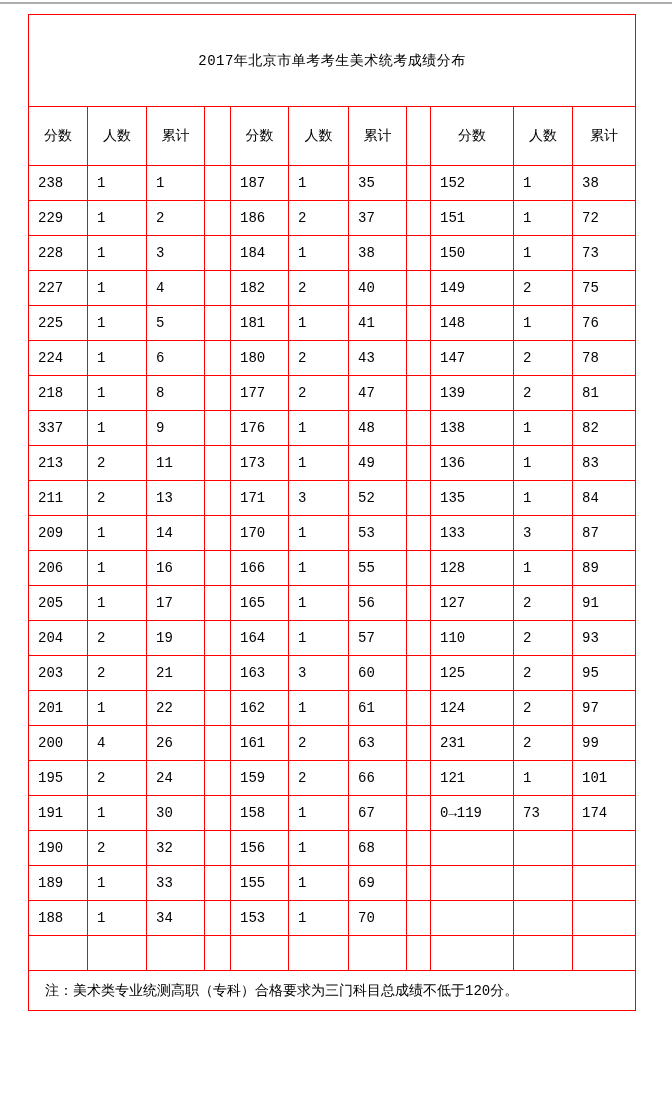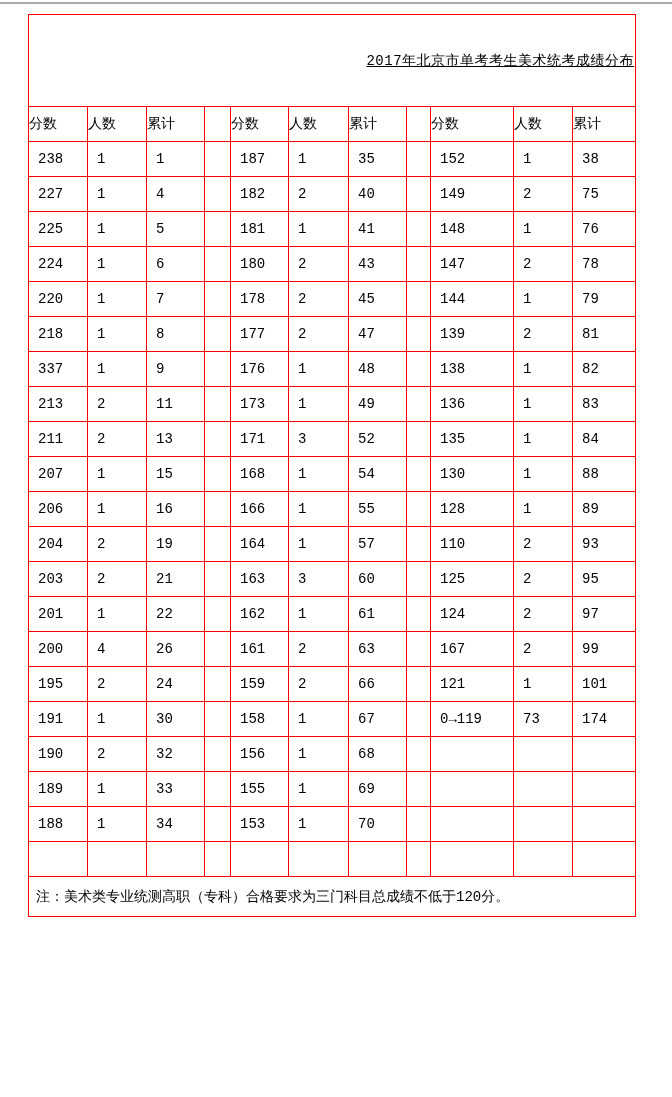--- a/index.html
+++ b/index.html
@@ -30,40 +30,39 @@
   table.score-table th {
     border: 1px solid var(--border-color, #ff0000);
     font-weight: normal;
     font-size: 14px;
     overflow: hidden;
     white-space: nowrap;
     vertical-align: middle;
   }
   .title-cell {
     height: 89px;
-    text-align: right;
+    text-align: center;
     letter-spacing: 0.5px;
-    text-decoration: underline;
   }
   .hdr-cell {
     height: 34px;
-    text-align: left;
-    padding: 0;
+    text-align: center;
+    padding: 12px;
   }
   tbody.data-rows td {
     height: 34px;
     padding: 0 0 0 9px;
     text-align: left;
   }
   tbody.data-rows td.sep-cell {
     padding: 0;
   }
   .note-cell {
     height: 37px;
-    padding-left: 7px;
+    padding-left: 16px;
     text-align: left;
   }
 </style>
 </head>
 <body style="background: rgb(255, 255, 255);">
 
 <div class="top-rule"></div>
 
 <table class="score-table">
   <colgroup>
@@ -106,20 +105,46 @@
         <td class="sep-cell"></td>
         <td>187</td>
         <td>1</td>
         <td>35</td>
         <td class="sep-cell"></td>
         <td>152</td>
         <td>1</td>
         <td>38</td>
       </tr>
       <tr>
+        <td>229</td>
+        <td>1</td>
+        <td>2</td>
+        <td class="sep-cell"></td>
+        <td>186</td>
+        <td>2</td>
+        <td>37</td>
+        <td class="sep-cell"></td>
+        <td>151</td>
+        <td>1</td>
+        <td>72</td>
+      </tr>
+      <tr>
+        <td>228</td>
+        <td>1</td>
+        <td>3</td>
+        <td class="sep-cell"></td>
+        <td>184</td>
+        <td>1</td>
+        <td>38</td>
+        <td class="sep-cell"></td>
+        <td>150</td>
+        <td>1</td>
+        <td>73</td>
+      </tr>
+      <tr>
         <td>227</td>
         <td>1</td>
         <td>4</td>
         <td class="sep-cell"></td>
         <td>182</td>
         <td>2</td>
         <td>40</td>
         <td class="sep-cell"></td>
         <td>149</td>
         <td>2</td>
@@ -143,33 +168,20 @@
         <td>1</td>
         <td>6</td>
         <td class="sep-cell"></td>
         <td>180</td>
         <td>2</td>
         <td>43</td>
         <td class="sep-cell"></td>
         <td>147</td>
         <td>2</td>
         <td>78</td>
-      </tr>
-      <tr>
-        <td>220</td>
-        <td>1</td>
-        <td>7</td>
-        <td class="sep-cell"></td>
-        <td>178</td>
-        <td>2</td>
-        <td>45</td>
-        <td class="sep-cell"></td>
-        <td>144</td>
-        <td>1</td>
-        <td>79</td>
       </tr>
       <tr>
         <td>218</td>
         <td>1</td>
         <td>8</td>
         <td class="sep-cell"></td>
         <td>177</td>
         <td>2</td>
         <td>47</td>
         <td class="sep-cell"></td>
@@ -210,44 +222,57 @@
         <td class="sep-cell"></td>
         <td>171</td>
         <td>3</td>
         <td>52</td>
         <td class="sep-cell"></td>
         <td>135</td>
         <td>1</td>
         <td>84</td>
       </tr>
       <tr>
-        <td>207</td>
-        <td>1</td>
-        <td>15</td>
-        <td class="sep-cell"></td>
-        <td>168</td>
-        <td>1</td>
-        <td>54</td>
-        <td class="sep-cell"></td>
-        <td>130</td>
-        <td>1</td>
-        <td>88</td>
+        <td>209</td>
+        <td>1</td>
+        <td>14</td>
+        <td class="sep-cell"></td>
+        <td>170</td>
+        <td>1</td>
+        <td>53</td>
+        <td class="sep-cell"></td>
+        <td>133</td>
+        <td>3</td>
+        <td>87</td>
       </tr>
       <tr>
         <td>206</td>
         <td>1</td>
         <td>16</td>
         <td class="sep-cell"></td>
         <td>166</td>
         <td>1</td>
         <td>55</td>
         <td class="sep-cell"></td>
         <td>128</td>
         <td>1</td>
         <td>89</td>
+      </tr>
+      <tr>
+        <td>205</td>
+        <td>1</td>
+        <td>17</td>
+        <td class="sep-cell"></td>
+        <td>165</td>
+        <td>1</td>
+        <td>56</td>
+        <td class="sep-cell"></td>
+        <td>127</td>
+        <td>2</td>
+        <td>91</td>
       </tr>
       <tr>
         <td>204</td>
         <td>2</td>
         <td>19</td>
         <td class="sep-cell"></td>
         <td>164</td>
         <td>1</td>
         <td>57</td>
         <td class="sep-cell"></td>
@@ -283,21 +308,21 @@
       </tr>
       <tr>
         <td>200</td>
         <td>4</td>
         <td>26</td>
         <td class="sep-cell"></td>
         <td>161</td>
         <td>2</td>
         <td>63</td>
         <td class="sep-cell"></td>
-        <td>167</td>
+        <td>231</td>
         <td>2</td>
         <td>99</td>
       </tr>
       <tr>
         <td>195</td>
         <td>2</td>
         <td>24</td>
         <td class="sep-cell"></td>
         <td>159</td>
         <td>2</td>

